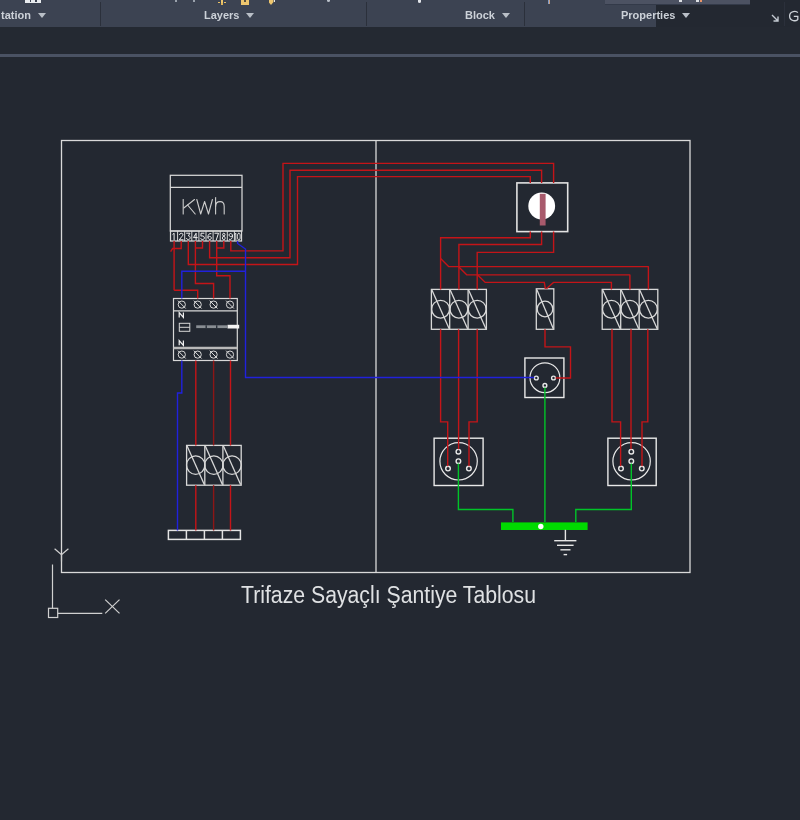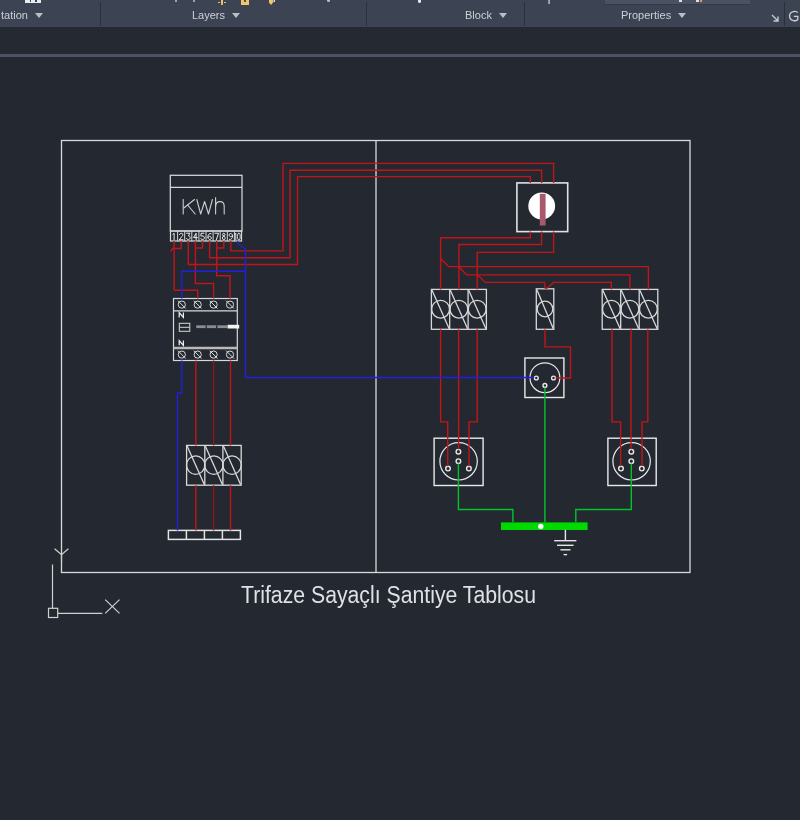--- a/index.html
+++ b/index.html
@@ -1,17 +1,17 @@
 <!DOCTYPE html>
 <html><head>
 <meta charset="utf-8">
 <style>
   html,body{margin:0;padding:0;background:#232831;width:800px;height:820px;overflow:hidden;}
   body{font-family:"Liberation Sans", sans-serif;position:relative;}
-  .ribbon{position:absolute;left:0;top:0;width:800px;height:27px;background:#3c4352;}
+  .ribbon{position:absolute;left:0;top:0;width:656px;height:27px;background:#3c4352;font-weight:bold;}
   .rlabel{position:absolute;top:9px;font-size:11px;color:#ccd1d8;white-space:nowrap;}
   .tri{display:inline-block;width:0;height:0;border-left:4px solid transparent;border-right:4px solid transparent;border-top:5px solid #b9bfc7;margin-left:7px;vertical-align:1px;}
   .sep{position:absolute;top:2px;width:1px;height:24px;background:#2b303b;}
   .band{position:absolute;left:0;top:27px;width:800px;height:27px;background:#242932;}
   .bline{position:absolute;left:0;top:54px;width:800px;height:3px;background:#4a5263;}
   .canvas{position:absolute;left:0;top:57px;width:800px;height:763px;background:#232831;}
 </style>
 </head>
 <body>
 <div class="ribbon">
@@ -32,21 +32,21 @@
   <div style="position:absolute;left:326.6px;top:0;width:3px;height:2px;background:#b9c0c9;border-radius:0 0 2px 2px;"></div>
   <div style="position:absolute;left:417.5px;top:0;width:3.5px;height:3px;background:#e2e5e9;border-radius:0 0 2px 2px;"></div>
   <div style="position:absolute;left:547.5px;top:0;width:1.3px;height:4px;background:#7f9cc9;"></div>
   <div style="position:absolute;left:548.8px;top:0;width:1.4px;height:4px;background:#c9a080;"></div>
   <div style="position:absolute;left:605px;top:0;width:145px;height:5px;background:#4c5262;border-bottom:1px solid #333a49;box-sizing:border-box;"></div>
   <div style="position:absolute;left:679px;top:0;width:3px;height:1.5px;background:#dde0e4;"></div>
   <div style="position:absolute;left:696px;top:0;width:3px;height:1.5px;background:#dde0e4;"></div>
   <div style="position:absolute;left:699.5px;top:0;width:2.5px;height:2px;background:#e8956a;"></div>
 
   <div class="rlabel" style="left:1px;">tation<span class="tri"></span></div>
-  <div class="rlabel" style="left:192px;">Layers<span class="tri"></span></div>
+  <div class="rlabel" style="left:204px;">Layers<span class="tri"></span></div>
   <div class="rlabel" style="left:425px;margin-left:40px;">Block<span class="tri"></span></div>
   <div class="rlabel" style="left:621px;">Properties<span class="tri"></span></div>
   <svg style="position:absolute;left:788px;top:10px;" width="12" height="13" viewBox="0 0 12 13">
       <path d="M9.8,2.6 C8.6,0.8 1.6,0.4 1.6,6 C1.6,11.6 8.8,11.4 9.8,9.4 L9.8,6.4 L5.8,6.4" stroke="#cdd2d8" stroke-width="1.3" fill="none"></path>
     </svg>
   <div class="sep" style="left:100px;"></div>
   <div class="sep" style="left:365.5px;"></div>
   <div class="sep" style="left:524px;"></div>
   <div class="sep" style="left:784px;"></div>
 

